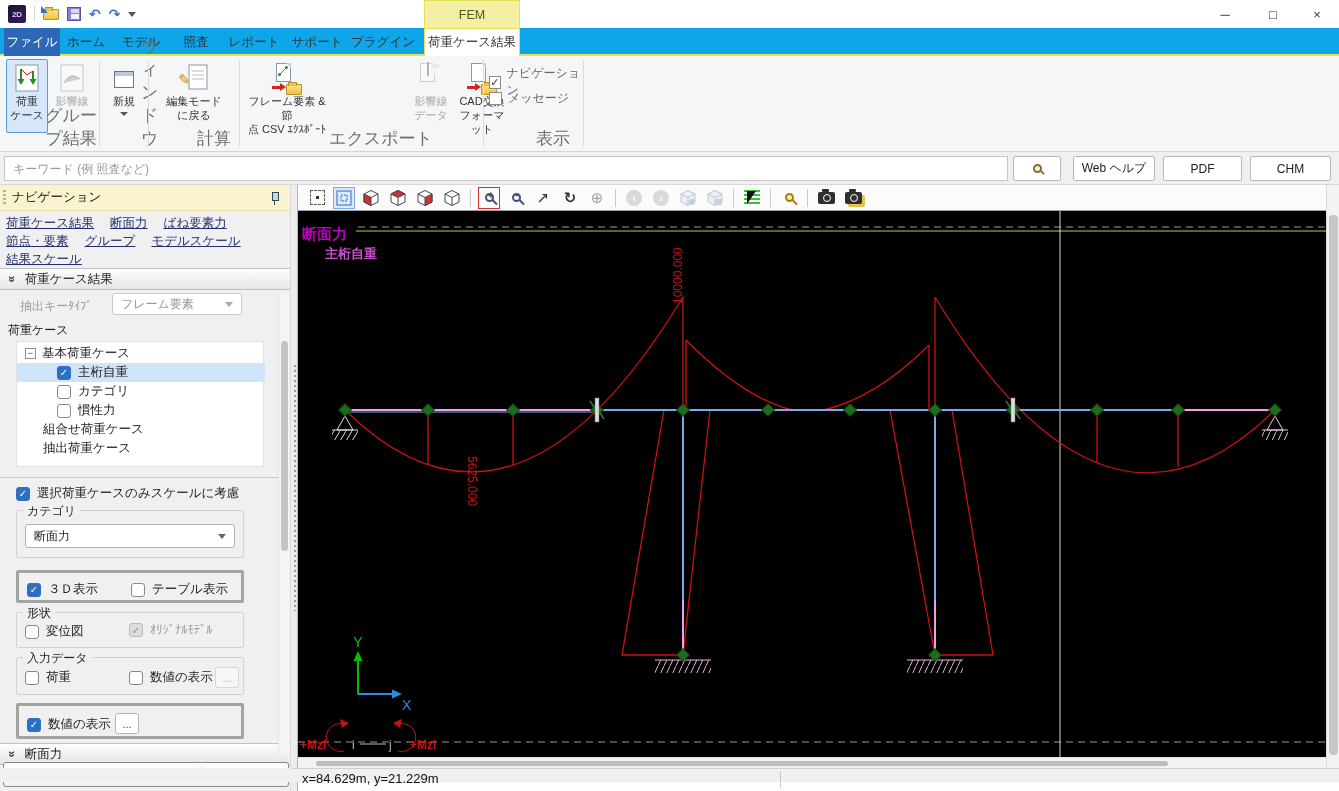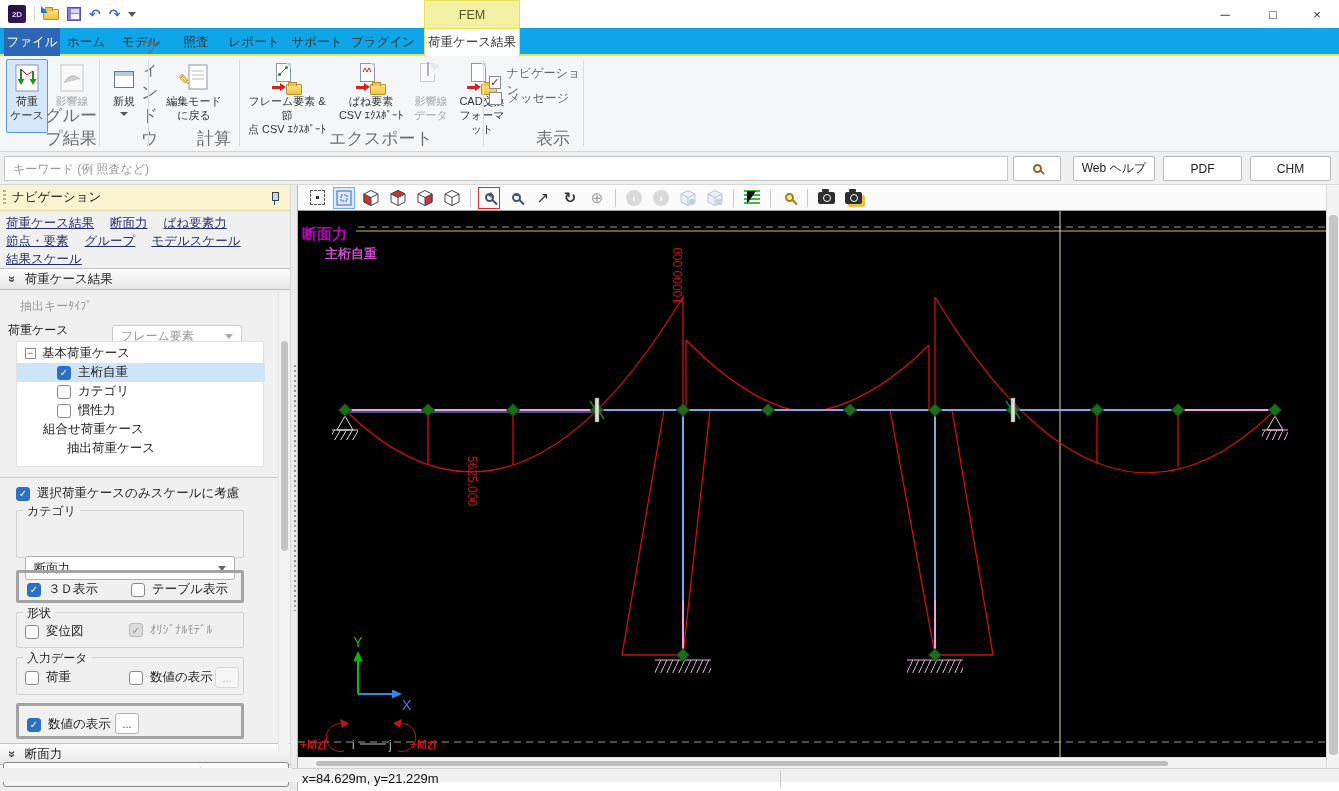--- a/index.html
+++ b/index.html
@@ -81,21 +81,21 @@
   .pin { position:absolute; right:10px; top:6px; width:10px; height:14px; }
   .pin::before { content:""; position:absolute; left:2px; top:1px; width:5px; height:7px; border:1px solid #345; background:#cfd8e2; }
   .pin::after { content:""; position:absolute; left:4px; top:9px; width:1px; height:5px; background:#345; }
   .linkrow { position:absolute; left:6px; display:flex; gap:16px; }
   .navlink { color:#25306b; text-decoration:underline; font-size:12.5px; cursor:pointer; white-space:nowrap; }
   .sechead { position:absolute; left:0; width:290px; height:22px; display:flex; align-items:center; gap:9px; padding:0 9px;
              background:linear-gradient(#fdfdfd,#e6e6e6); border-top:1px solid #c2c2c2; border-bottom:1px solid #bdbdbd; font-size:12.5px; color:#222; }
   .chev { display:inline-block; transform:rotate(90deg); color:#444; font-size:12px; font-weight:bold; }
   .dlabel { color:#9a9a9a; }
   .combo { position:absolute; background:#fff; border:1px solid #b0b0b0; border-radius:3px; display:flex; align-items:center;
-           justify-content:space-between; padding:0 8px; font-size:12px; color:#222; cursor:pointer;margin-top:32px; }
+           justify-content:space-between; padding:0 8px; font-size:12px; color:#222; cursor:pointer; }
   .combo .arr { width:0; height:0; border-left:4px solid transparent; border-right:4px solid transparent; border-top:5px solid #666; }
   .combo.disabled { color:#9a9a9a; border-color:#cccccc; }
   .combo.disabled .arr { border-top-color:#aaa; }
   #treebox { position:absolute; left:16px; top:156px; width:248px; height:126px; background:#fff; border:1px solid #e2e2e2; font-size:12.5px; }
   .trow { position:absolute; left:0; width:248px; height:19px; display:flex; align-items:center; }
   .trow.selrow { background:#cfe4f8; }
   .expander { width:11px; height:11px; border:1px solid #8f8f8f; background:#fff; font-size:9px; line-height:9px; text-align:center; color:#333; margin-right:6px; }
   .cb { display:inline-flex; align-items:center; gap:7px; font-size:12.5px; color:#222; }
   .cb .box { width:14px; height:14px; border:1px solid #8a8a8a; border-radius:3px; background:#fff; flex:none;
              display:flex; align-items:center; justify-content:center; font-size:10px; color:#fff; }
@@ -261,32 +261,20 @@
               <line x1="1" y1="9" x2="9" y2="1" stroke="#2a8a2a"></line>
               <circle cx="1.5" cy="8.5" r="1.5" fill="#2a8a2a"></circle>
               <circle cx="8.5" cy="1.5" r="1.5" fill="#2a8a2a"></circle>
             </svg>
           <span class="folder" style="right:2px;bottom:0;"></span>
           <span class="rarrow" style="left:2px;bottom:6px;"></span>
         </span>
         <span>フレーム要素 &amp; 節</span>
         <span>点 CSV ｴｸｽﾎﾟｰﾄ</span>
       </div>
-      <div class="bigbtn" style="left:92px;width:76px;height:74px;">
-        <span class="ric">
-          <span class="doc" style="left:6px;top:0;"></span>
-          <svg class="abs" style="left:8px;top:3px;" width="10" height="8" viewBox="0 0 10 8">
-              <path d="M1,6 l2,-4 2,4 2,-4 2,4" fill="none" stroke="#cc2222"></path>
-            </svg>
-          <span class="folder" style="right:2px;bottom:0;"></span>
-          <span class="rarrow" style="left:2px;bottom:6px;"></span>
-        </span>
-        <span>ばね要素</span>
-        <span>CSV ｴｸｽﾎﾟｰﾄ</span>
-      </div>
       <div class="bigbtn grayed" style="left:168px;width:44px;height:74px;">
         <span class="ric">
           <span class="doc" style="left:6px;top:0;"></span>
           <span class="mini-floppy abs" style="right:3px;bottom:0;"></span>
         </span>
         <span>影響線</span>
         <span>データ</span>
       </div>
       <div class="bigbtn" style="left:212px;width:58px;height:74px;">
         <span class="ric">
@@ -375,21 +363,21 @@
       </div>
       <div class="trow" style="top:59px;padding-left:40px;">
         <span class="cb">
             <span class="box"></span>
         <span>慣性力</span>
           </span>
       </div>
       <div class="trow" style="top:78px;padding-left:26px;">
         <span>組合せ荷重ケース</span>
       </div>
-      <div class="trow" style="top:97px;padding-left:26px;margin-left:24px;">
+      <div class="trow" style="top:97px;padding-left:26px;">
         <span>抽出荷重ケース</span>
       </div>
     </div>
 
     <div id="splitline"></div>
 
     <div class="cb checked abs" style="left:16px;top:300px;">
       <span class="box"></span>
       <span>選択荷重ケースのみスケールに考慮</span>
     </div>

